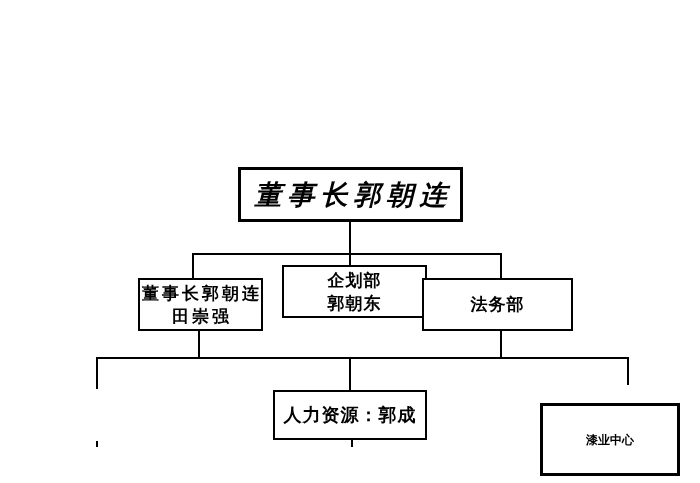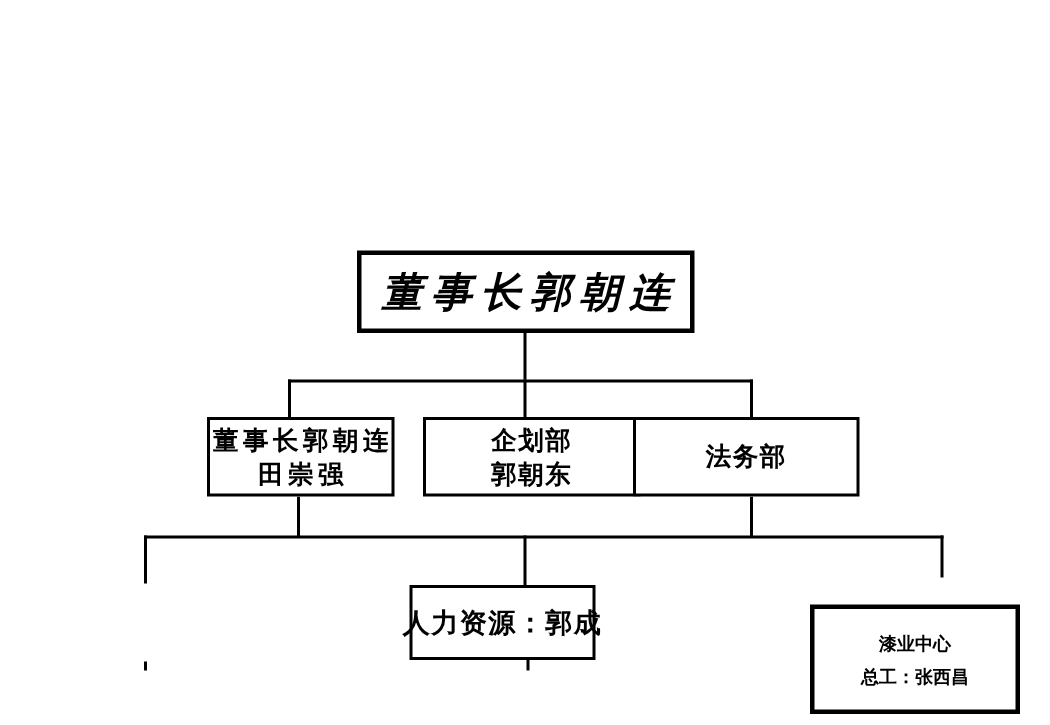--- a/index.html
+++ b/index.html
@@ -59,33 +59,33 @@
     font-size: 27px;
     letter-spacing: 6px;
     text-indent: 6px;
     font-style: italic;
   }
   .node-assistant {
     left: 138px; top: 278px; width: 125px; height: 53px;
     font-size: 17px; line-height: 23px; letter-spacing: 3px; text-indent: 3px;
   }
   .node-planning {
-    left: 282px; top: 278px; width: 145px; height: 53px;
+    left: 282px; top: 265px; width: 145px; height: 53px;
     font-size: 17px; line-height: 23px; letter-spacing: 1px; justify-content: center;
   }
   .node-legal {
     left: 422px; top: 278px; width: 151px; height: 53px;
     font-size: 17px; line-height: 23px; letter-spacing: 1px;
   }
   .node-ecommerce {
     left: 19px; top: 389px; width: 152px; height: 52px;
     font-size: 18px; letter-spacing: 1px;
   }
   .node-hr {
-    left: 273px; top: 390px; width: 124px; height: 50px;
+    left: 273px; top: 390px; width: 154px; height: 50px;
     font-size: 18px; letter-spacing: 1px;
   }
   .node-paint {
     left: 540px; top: 403px; width: 140px; height: 73px;
     border-width: 3px;
     font-size: 12px; line-height: 22px;
   }
   .cline {
     position: absolute;
     background: #000000;
@@ -131,16 +131,15 @@
     <div class="nline">法务部</div>
   </div>
 
 
   <div class="node node-hr">
     <div class="nline">人力资源：郭成</div>
   </div>
 
   <div class="node node-paint">
     <div class="nline">漆业中心</div>
-    <div class="nline">总工：张西昌</div>
   </div>
 
 </div>
 
 </body></html>

